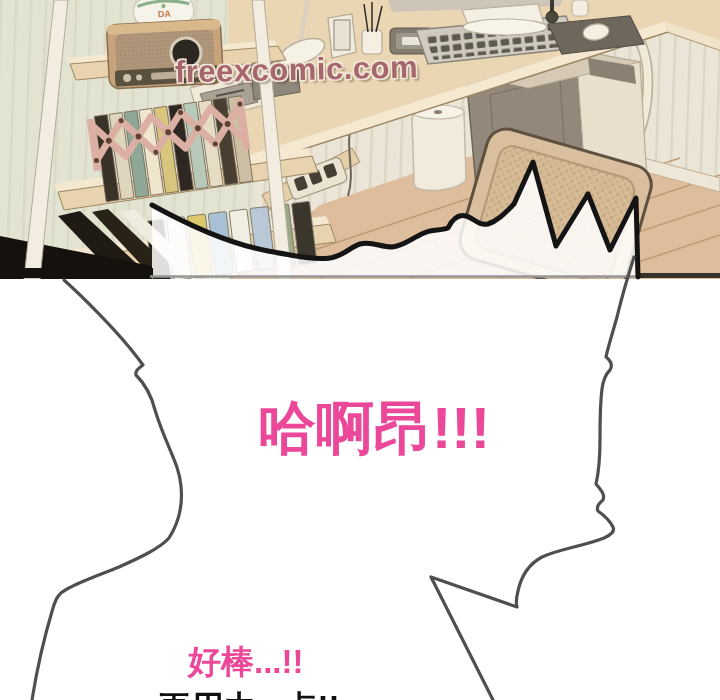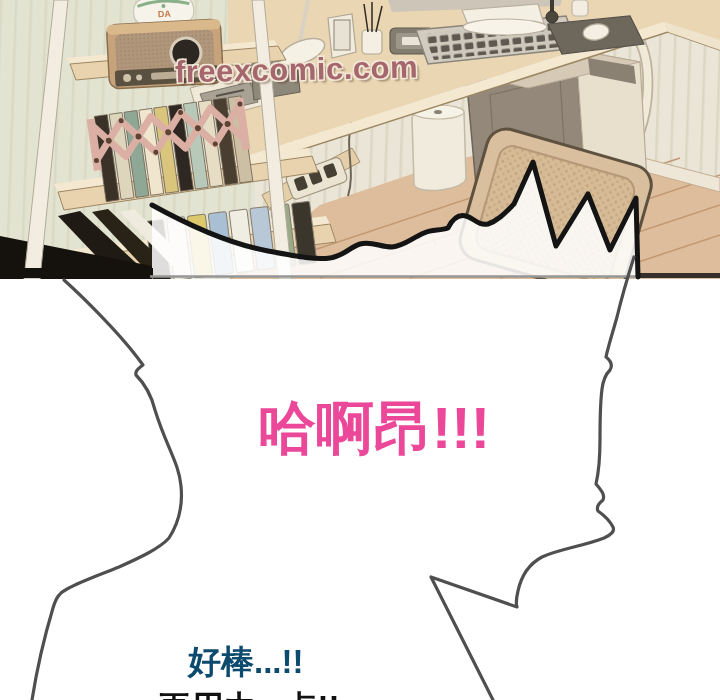--- a/index.html
+++ b/index.html
@@ -21,21 +21,21 @@
     white-space:nowrap;
   }
   .shout{
     position:absolute;left:258px;top:370px;z-index:6;
     font-size:58px;font-weight:bold;color:#ec4899;white-space:nowrap;
     font-family:"Liberation Sans",sans-serif;
     margin-top:20px;
   }
   .cap1{
     position:absolute;left:188px;top:640px;z-index:6;
-    font-size:33px;font-weight:bold;color:#0c4a6e;white-space:nowrap;
+    font-size:33px;font-weight:bold;color:#ec4899;white-space:nowrap;
   }
   .cap2{
     position:absolute;left:158px;top:686px;z-index:6;
     font-size:33px;font-weight:bold;color:#111;white-space:nowrap;
   }
 </style>
 </head>
 <body>
 
 <div class="stage">

